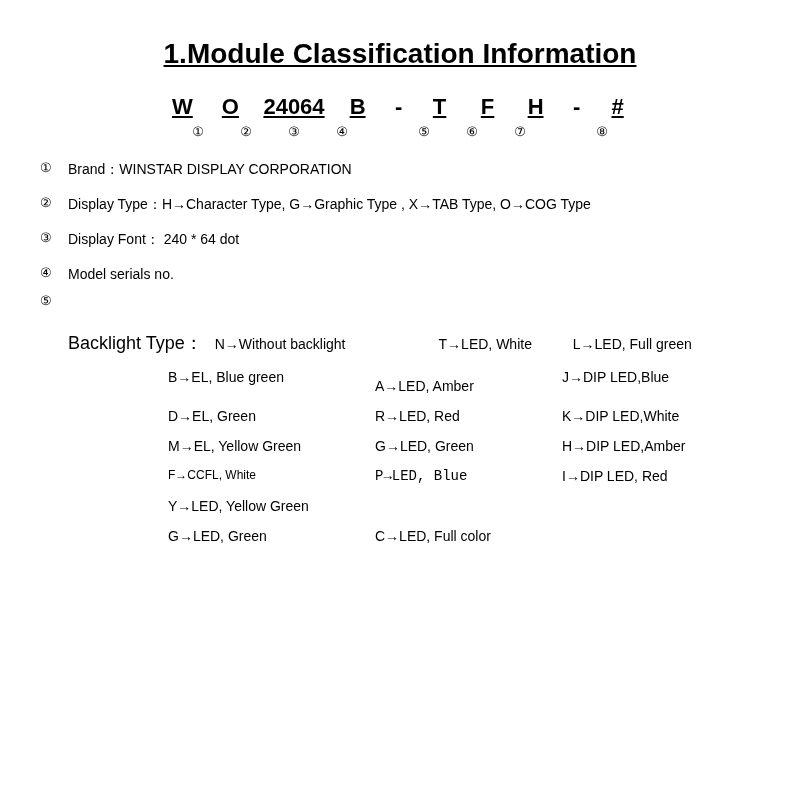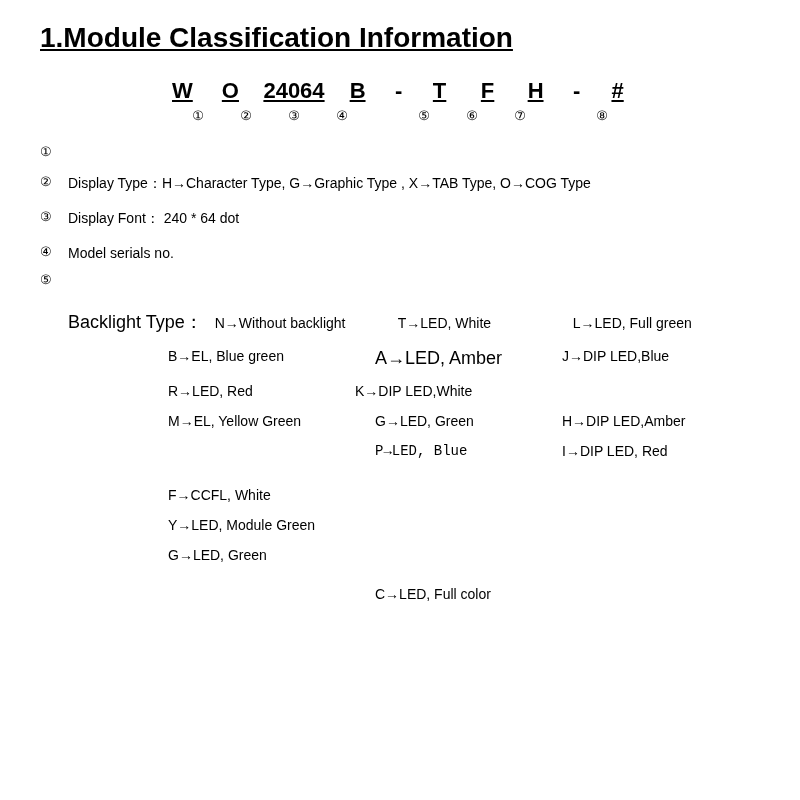--- a/index.html
+++ b/index.html
@@ -13,24 +13,24 @@
       font-family: Arial, sans-serif;
       width: 800px;
       min-height: 800px;
       padding: 20px 40px;
       color: #000000;
     }
 
     .page-title {
       font-size: 28px;
       font-weight: bold;
-      text-align: left;
+      text-align: center;
       text-decoration: underline;
       margin-bottom: 24px;
-      margin-top: 2px;
+      margin-top: 18px;
     }
 
     .model-code-row {
       display: flex;
       align-items: baseline;
       justify-content: center;
       gap: 18px;
       margin-bottom: 4px;
     }
 
@@ -123,20 +123,21 @@
   <span class="dash-placeholder"></span>
   <span class="num">⑤</span>
   <span class="num">⑥</span>
   <span class="num">⑦</span>
   <span class="dash-placeholder"></span>
   <span class="num">⑧</span>
 </div>
 
 <div class="section">
   <span class="section-num">①</span>
+  <span class="section-content">Brand：WINSTAR DISPLAY CORPORATION</span>
 </div>
 
 <div class="section">
   <span class="section-num">②</span>
   <span class="section-content">Display Type：H→Character Type, G→Graphic Type , X→TAB Type, O→COG Type</span>
 </div>
 
 <div class="section">
   <span class="section-num">③</span>
   <span class="section-content">Display Font：  240 * 64 dot</span>
@@ -146,56 +147,57 @@
   <span class="section-num">④</span>
   <span class="section-content">Model serials no.</span>
 </div>
 
 <div style="display:flex; align-items:flex-start; margin-bottom: 8px;">
   <span class="section-num" style="font-size:13px; min-width:28px; padding-top:2px;">⑤</span>
   <div>
     <div style="display:flex; align-items:baseline; margin-bottom: 14px;">
       <span style="font-size:18px; min-width:100px;margin-top:40px;">Backlight Type：</span>
       <span style="font-size:14px; min-width:195px;padding-left:12px;">N→Without backlight</span>
-      <span style="font-size:14px; min-width:175px;">T→LED, White</span>
+      <span style="font-size:14px; min-width:175px;text-align:center;">T→LED, White</span>
       <span style="font-size:14px;">L→LED, Full green</span>
     </div>
 
     <div style="margin-left: 100px;">
 
       <div class="backlight-row">
         <span style="font-size:14px; min-width:195px;">B→EL, Blue green</span>
-        <span style="font-size:18px; min-width:175px;">A→LED, Amber</span>
+        <span style="font-size:14px; min-width:175px;margin-top:9px;">A→LED, Amber</span>
         <span style="font-size:14px;">J→DIP LED,Blue</span>
       </div>
 
       <div class="backlight-row">
+        <span style="font-size:14px; min-width:195px;">D→EL, Green</span>
         <span style="font-size:14px; min-width:175px;">R→LED, Red</span>
         <span style="font-size:14px;">K→DIP LED,White</span>
       </div>
 
 
       <div class="backlight-row">
         <span style="font-size:14px; min-width:195px;">M→EL, Yellow Green</span>
         <span style="font-size:14px; min-width:175px;">G→LED, Green</span>
         <span style="font-size:14px;">H→DIP LED,Amber</span>
       </div>
 
       <div class="backlight-row">
-        <span style="font-size:14px; min-width:195px;margin-top:44px;">F→CCFL, White</span>
+        <span style="font-size:12px; min-width:195px;">F→CCFL, White</span>
         <span style="font-size:14px; min-width:175px;font-family:Liberation Mono, monospace;">P→LED, Blue</span>
         <span style="font-size:14px;">I→DIP LED, Red</span>
       </div>
 
       <div class="backlight-row">
-        <span style="font-size:14px; min-width:195px;">Y→LED, Module Green</span>
+        <span style="font-size:14px; min-width:195px;">Y→LED, Yellow Green</span>
         <span style="font-size:14px;"></span>
       </div>
 
       <div class="backlight-row">
         <span style="font-size:14px; min-width:195px;">G→LED, Green</span>
-        <span style="font-size:14px; min-width:175px;margin-top:39px;">C→LED, Full color</span>
+        <span style="font-size:14px; min-width:175px;">C→LED, Full color</span>
         <span style="font-size:14px;"></span>
       </div>
 
     </div>
   </div>
 </div>
 
 </body></html>

